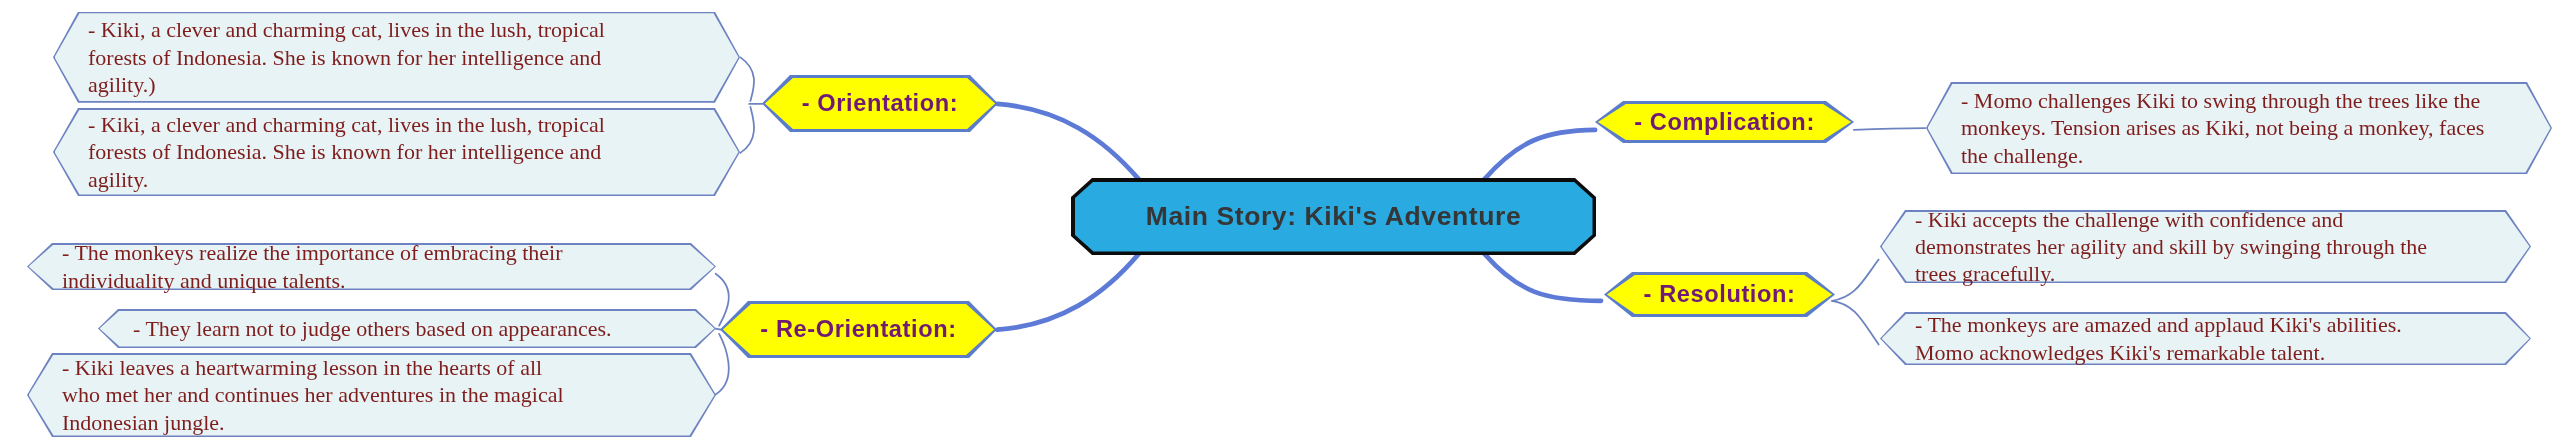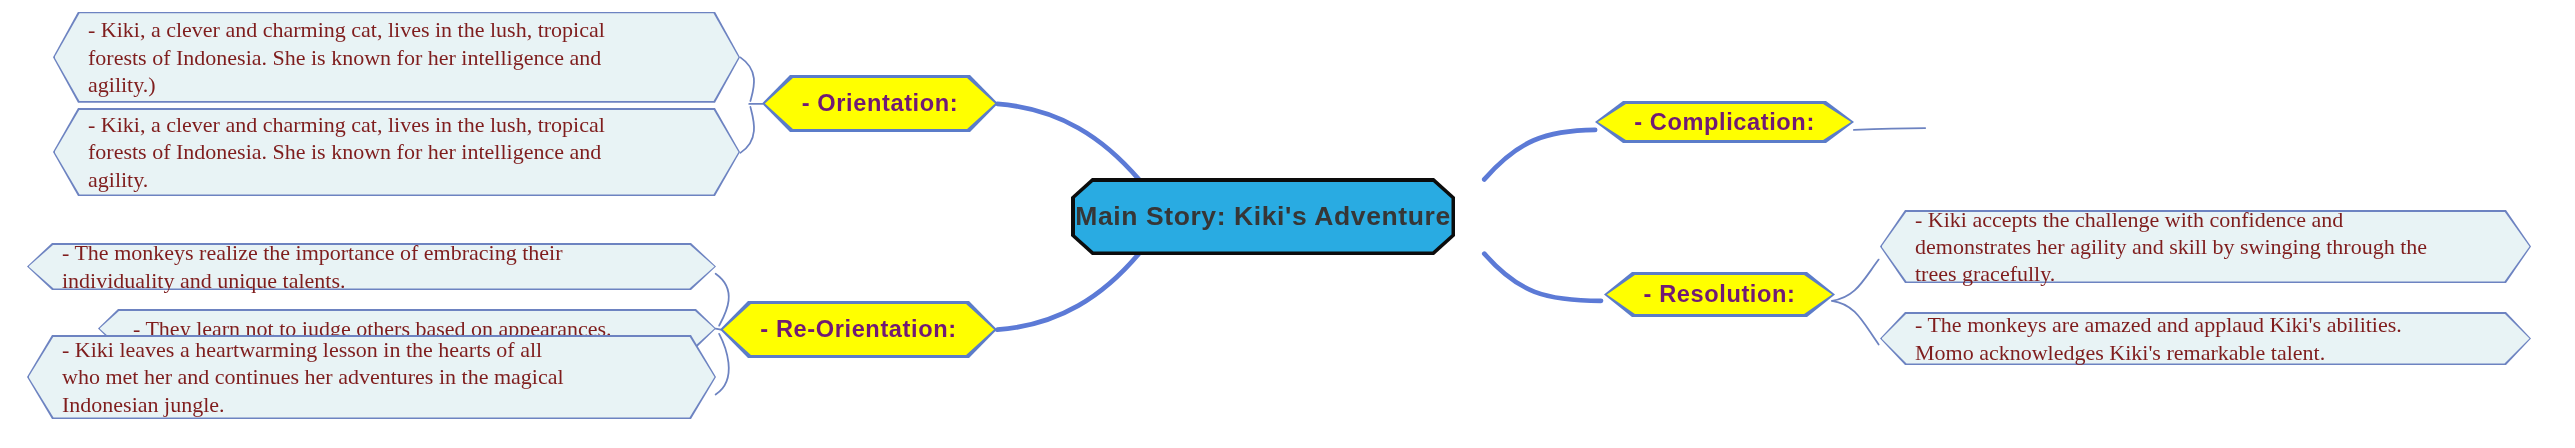--- a/index.html
+++ b/index.html
@@ -89,21 +89,21 @@
     <path class="thin" d="M 1214 464 C 1254 492 1230 533 1220 552"></path>
     <path class="thin" d="M 1214 557 L 1223 559"></path>
     <path class="thin" d="M 1214 669 C 1254 643 1230 585 1220 566"></path>
 
     <path class="thin" d="M 3145 220 C 3190 218 3232 217 3266 217"></path>
 
     <path class="thin" d="M 3108 510 C 3148 504 3160 476 3187 440"></path>
     <path class="thin" d="M 3108 510 C 3148 516 3160 546 3187 584"></path>
   </svg>
 
-  <div class="root" style="left:1071px;top:178px;width:384px;height:77px;">
+  <div class="root" style="left:1071px;top:178px;width:525px;height:77px;">
     <div class="shape-border"></div>
     <div class="shape-fill"></div>
     <div class="label">Main Story: Kiki's Adventure</div>
   </div>
 
   <div class="hex branch" style="left:762px;top:75px;width:236px;height:57px;">
     <div class="shape-border"></div>
     <div class="shape-fill"></div>
     <div class="label">- Orientation:</div>
   </div>
@@ -131,32 +131,39 @@
     <div class="shape-border"></div>
     <div class="shape-fill"></div>
     <div class="label">- The monkeys realize the importance of embracing their
 individuality and unique talents.</div>
   </div>
   <div class="hex detail" style="left:98px;top:309px;width:618px;height:39px;--c:20px;">
     <div class="shape-border"></div>
     <div class="shape-fill"></div>
     <div class="label">- They learn not to judge others based on appearances.</div>
   </div>
-  <div class="hex detail" style="left:27px;top:335px;width:689px;height:84px;">
+  <div class="hex detail" style="left:27px;top:353px;width:689px;height:84px;">
     <div class="shape-border"></div>
     <div class="shape-fill"></div>
     <div class="label">- Kiki leaves a heartwarming lesson in the hearts of all
 who met her and continues her adventures in the magical
 Indonesian jungle.</div>
   </div>
 
   <div class="hex branch" style="left:1595px;top:101px;width:259px;height:42px;">
     <div class="shape-border"></div>
     <div class="shape-fill"></div>
     <div class="label">- Complication:</div>
+  </div>
+  <div class="hex detail" style="left:1926px;top:82px;width:626px;height:92px;">
+    <div class="shape-border"></div>
+    <div class="shape-fill"></div>
+    <div class="label">- Momo challenges Kiki to swing through the trees like the
+monkeys. Tension arises as Kiki, not being a monkey, faces
+the challenge.</div>
   </div>
 
   <div class="hex branch" style="left:1604px;top:272px;width:231px;height:45px;text-decoration:underline;">
     <div class="shape-border"></div>
     <div class="shape-fill"></div>
     <div class="label">- Resolution:</div>
   </div>
   <div class="hex detail" style="left:1880px;top:210px;width:651px;height:73px;">
     <div class="shape-border"></div>
     <div class="shape-fill"></div>

